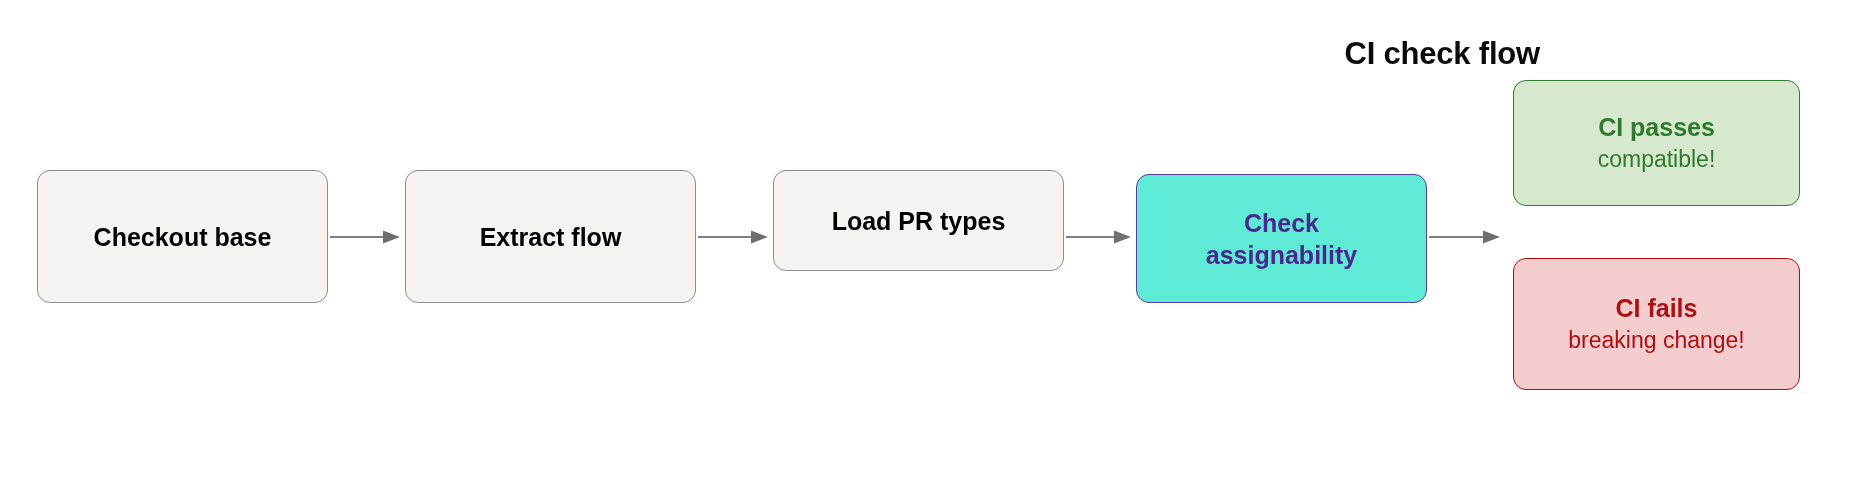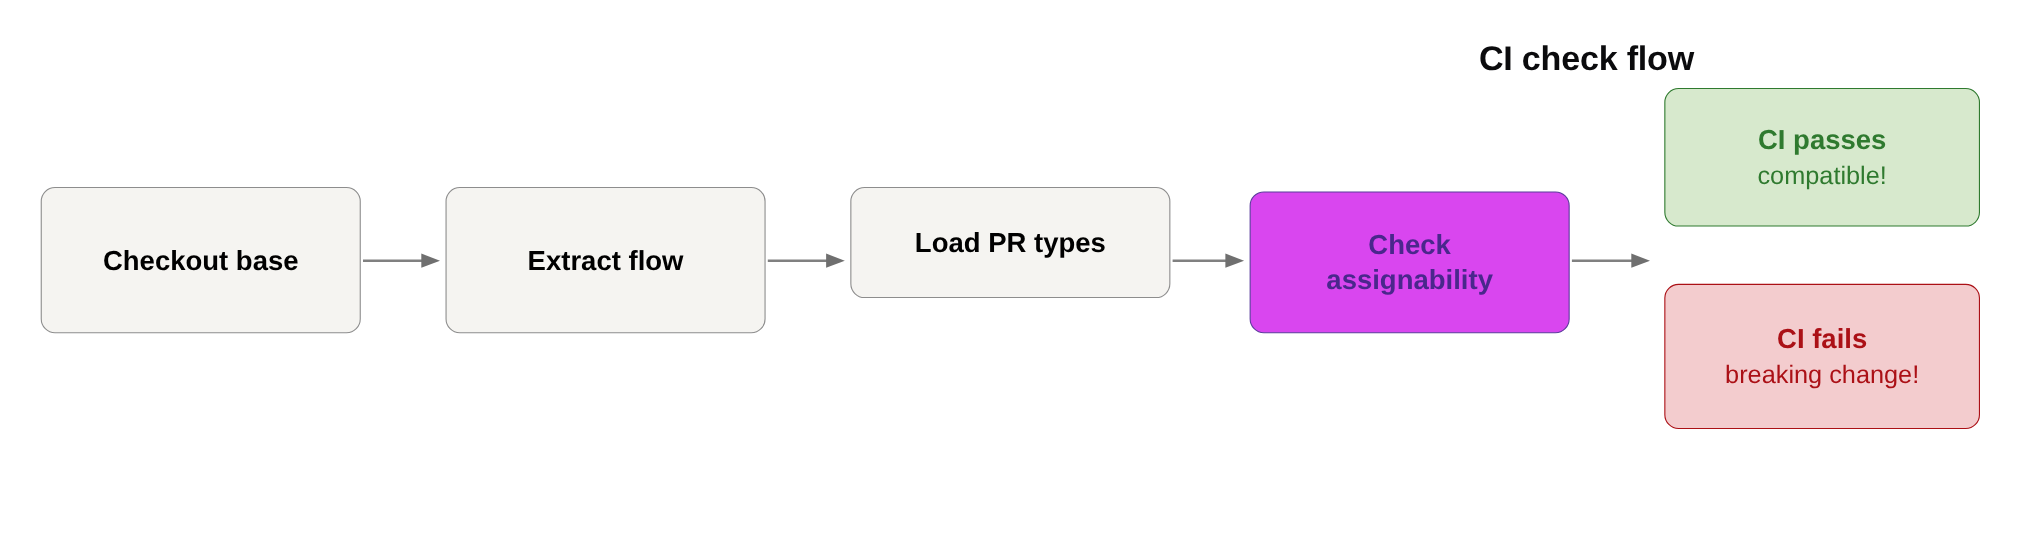--- a/index.html
+++ b/index.html
@@ -46,21 +46,21 @@
     width: 100%;
   }
   .node-process {
     background: #f5f4f1;
     border: 1.6px solid #8d8d8d;
     color: #000000;
     font-size: 25px;
     font-weight: bold;
   }
   .node-decision {
-    background: #d946ef;
+    background: #5eead4;
     border: 1.8px solid #5b3c9c;
     color: #4a278c;
     font-size: 25px;
     font-weight: bold;
   }
   .node-success {
     background: #d7e9cd;
     border: 1.9px solid #2f7a2f;
     color: #2f7a2f;
   }

